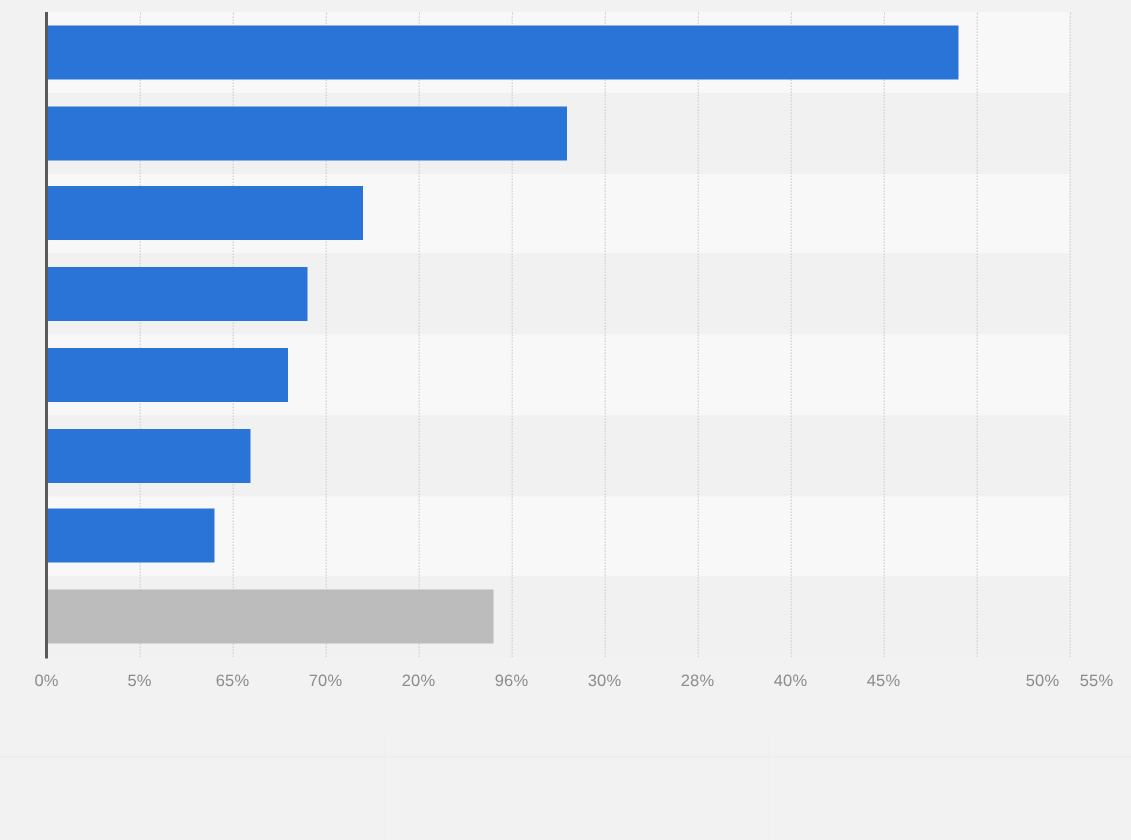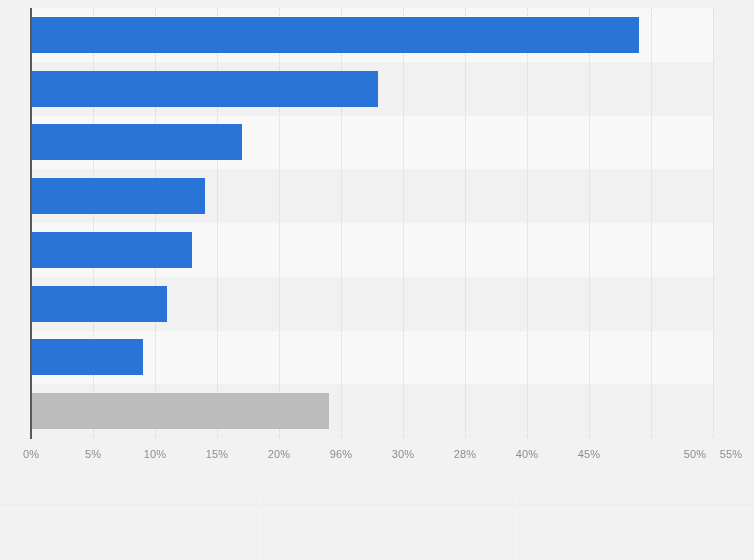--- a/index.html
+++ b/index.html
@@ -170,23 +170,23 @@
 
   <div class="axis-line"></div>
 
   <div class="x-axis">
     <div>
         <div class="tick" style="left: 31px;"></div>
         <div class="tick-label" style="left: 31px;">0%</div>
         <div class="tick" style="left: 93px;"></div>
         <div class="tick-label" style="left: 93px;">5%</div>
         <div class="tick" style="left: 155px;"></div>
-        <div class="tick-label" style="left: 155px;">10%</div>
+        <div class="tick-label" style="left: 155px;">65%</div>
         <div class="tick" style="left: 217px;"></div>
-        <div class="tick-label" style="left: 217px;">15%</div>
+        <div class="tick-label" style="left: 217px;">70%</div>
         <div class="tick" style="left: 279px;"></div>
         <div class="tick-label" style="left: 279px;">20%</div>
         <div class="tick" style="left: 341px;"></div>
         <div class="tick-label" style="left: 341px;">96%</div>
         <div class="tick" style="left: 403px;"></div>
         <div class="tick-label" style="left: 403px;">30%</div>
         <div class="tick" style="left: 465px;"></div>
         <div class="tick-label" style="left: 465px;">28%</div>
         <div class="tick" style="left: 527px;"></div>
         <div class="tick-label" style="left: 527px;">40%</div>

